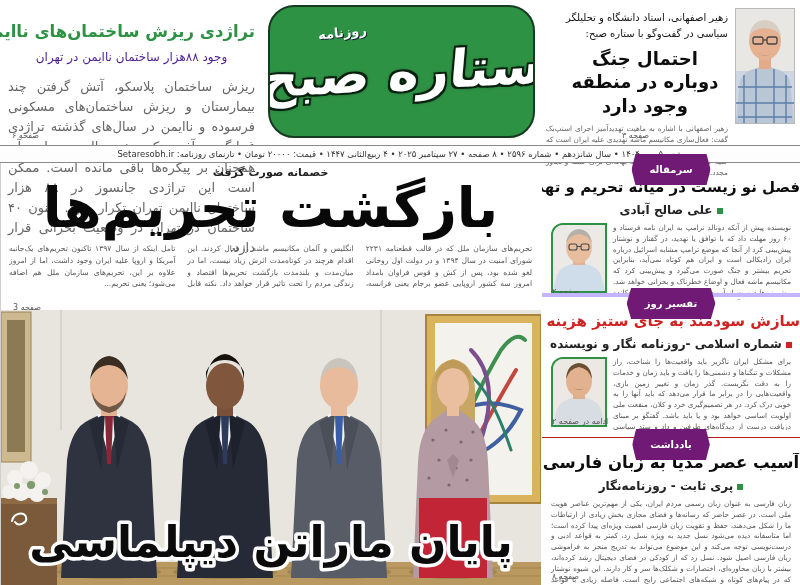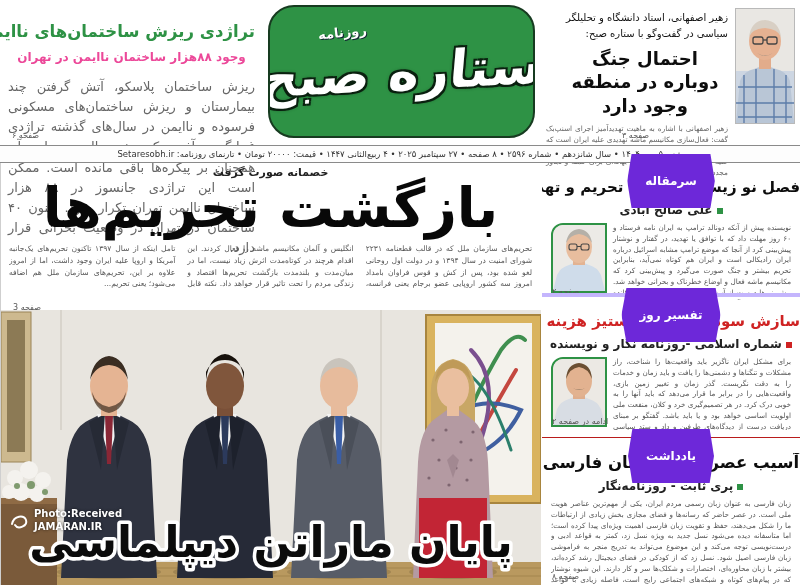--- a/index.html
+++ b/index.html
@@ -8,21 +8,21 @@
   .page { position:relative; width:800px; height:585px; margin:0 auto; background:#fff;
           overflow:hidden; direction:rtl; }
 
   
   .topband { position:absolute; top:0; left:0; width:800px; height:145px; }
 
   
   .tl-article { position:absolute; left:0; top:0; width:263px; height:145px; padding:6px 8px; }
   .tl-headline { margin-top:16px; text-align:center; font-weight:bold; font-size:16.5px;
                  color:#2e9245; white-space:nowrap; }
-  .tl-sub { margin-top:9px; text-align:center; font-weight:bold; font-size:12px; color:#ec4899;
+  .tl-sub { margin-top:9px; text-align:center; font-weight:normal; font-size:12px; color:#4c1d95;
             white-space:nowrap; }
   .tl-body { margin-top:13px; font-size:13px; line-height:1.55; color:#666; text-align:justify; }
   .tl-page { position:absolute; left:12px; bottom:5px; font-size:8px; color:#555; }
 
   
   .masthead { position:absolute; left:268px; top:5px; width:267px; height:133px;
               background:#2e9245; border:2px solid #173b20; border-radius:26px; overflow:hidden; }
   .logo-tagline { position:absolute; left:48px; top:18px; color:#fff; font-size:13px;
                   font-weight:bold; transform:rotate(-6deg); text-shadow:1px 1px 0 #123; }
   .logo-title { position:absolute; inset:0; display:flex; align-items:center; justify-content:center;
@@ -67,22 +67,22 @@
                        text-shadow:0 0 3px rgba(0,0,0,.65); }
 
   
   .rightcol { position:absolute; top:163px; left:542px; width:258px; height:422px; }
   .r-art { position:absolute; left:0; width:258px; }
   .r-art1 { top:0; height:137px; }
   .r-art2 { top:130px; height:137px; border-top:4px solid #c4b5fd; }
   .r-art3 { top:274px; height:148px; border-top:1px solid #b91c1c; }
   .art-clip { position:relative; width:100%; height:100%; overflow:hidden; }
   .pill { position:absolute; top:-9px; left:50%; transform:translateX(-50%); z-index:6;
-          background:#6d28d9; color:#fff; font-size:12px; font-weight:bold;
-          padding:20px 18px; white-space:nowrap;
+          background:#701a75; color:#fff; font-size:10px; font-weight:bold;
+          padding:10px 18px; white-space:nowrap;
           clip-path:polygon(5% 0, 95% 0, 100% 50%, 95% 100%, 5% 100%, 0 50%); }
   .art-headline { margin-top:15px; text-align:center; font-weight:bold; font-size:15px;
                   color:#0d0d0d; white-space:nowrap; overflow:hidden; }
   .art-headline.red { color:#cf2323; }
   .author-row { margin-top:7px; text-align:center; font-size:12px; font-weight:bold; color:#222; }
   .bullet { display:inline-block; width:6px; height:6px; margin-left:4px; vertical-align:middle; }
   .bullet-green { background:#2e9245; }
   .bullet-red { background:#cf2323; }
   .art-bodywrap { margin:6px 9px 0; overflow:hidden; }
   .portrait { float:left; width:56px; height:70px; margin:0 6px 2px 0;
@@ -258,24 +258,20 @@
       </svg>
 
       <svg class="caption-svg" viewBox="0 0 540 80">
         <text x="270" y="56" text-anchor="middle" font-family="DejaVu Sans, sans-serif" font-size="44" font-weight="bold" fill="#0b0b0b" stroke="#ffffff" stroke-width="7" stroke-linejoin="round" paint-order="stroke">پایان ماراتن دیپلماسی</text>
       </svg>
 
       <div class="photo-credit">
         <svg width="20" height="20" viewBox="0 0 20 20">
           <path d="M3 13 C5 4 15 4 17 9 C19 15 9 19 6 14" stroke="#fff" stroke-width="2" fill="none" stroke-linecap="round"></path>
         </svg>
-        <div class="credit-lines">
-          <span>Photo:Received</span>
-          <span>JAMARAN.IR</span>
-        </div>
       </div>
     </div>
   </main>
 
   <aside class="rightcol">
 
     <article class="r-art r-art1">
       <span class="pill">سرمقاله</span>
       <div class="art-clip">
         <h2 class="art-headline">فصل نو زیست در میانه تحریم و تهدید</h2>

